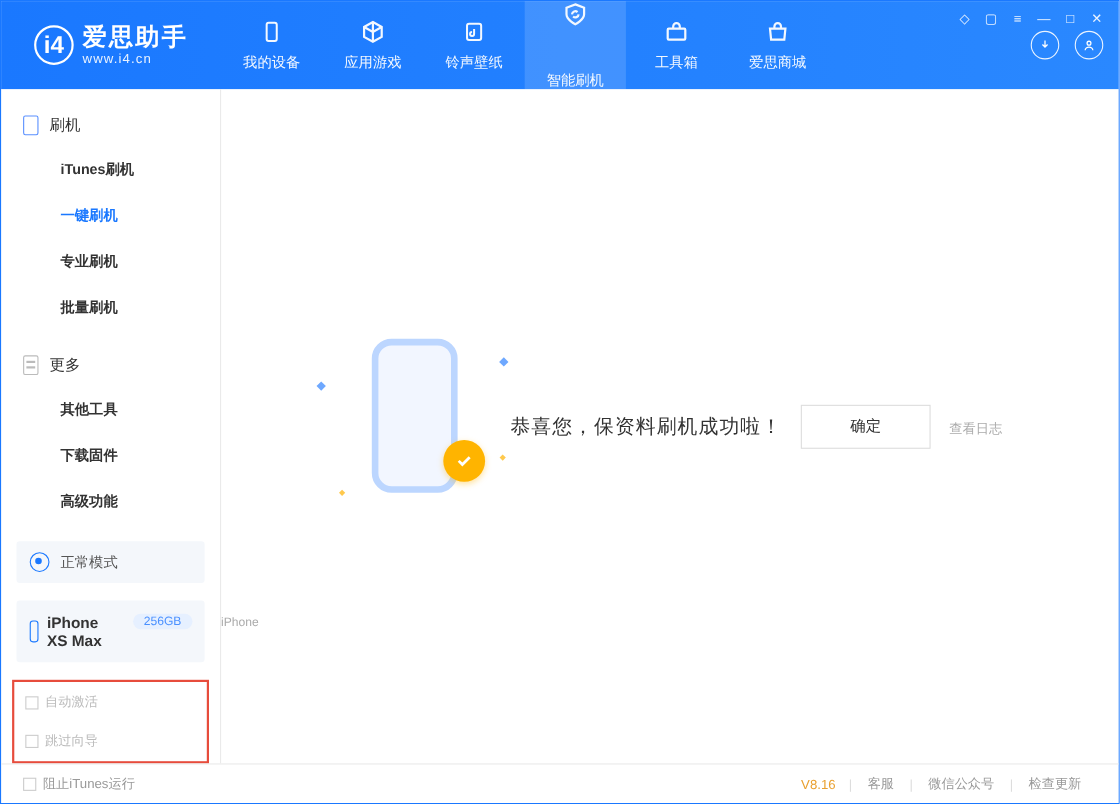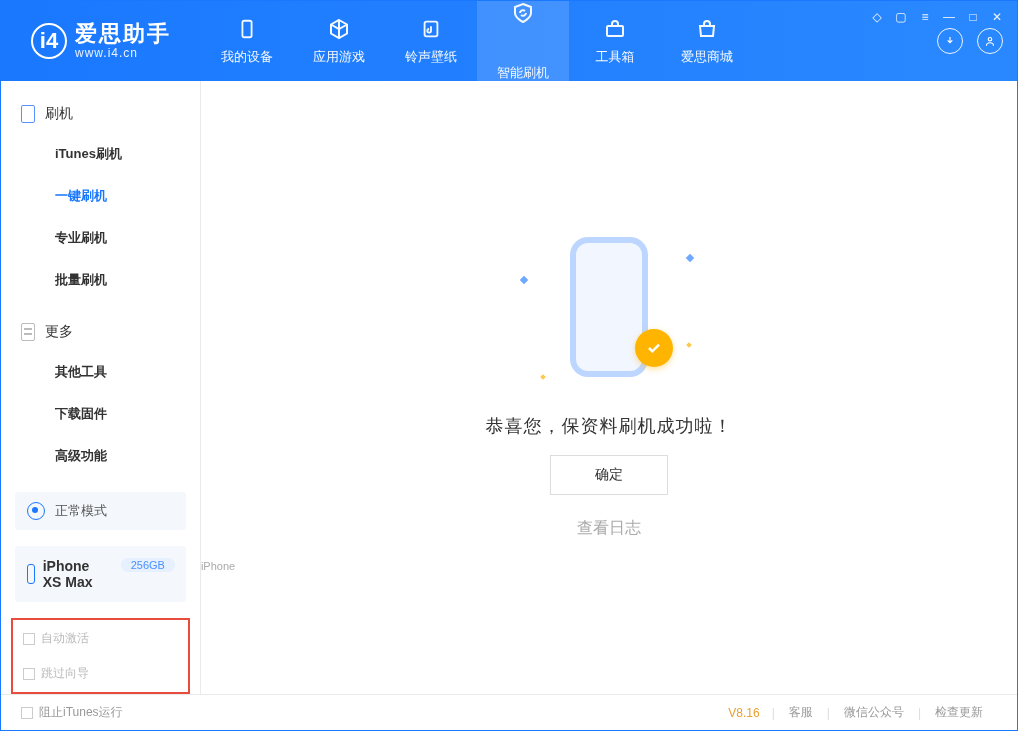--- a/index.html
+++ b/index.html
@@ -33,32 +33,32 @@
 .side-card.device { align-items: flex-start; gap: 4px; padding: 12px; }
 .side-card .dot-ic { width: 18px; height: 18px; border: 1.5px solid #1a78ff; border-radius: 50%; position: relative; }
 .side-card .dot-ic::after { content:""; position:absolute; width:6px; height:6px; background:#1a78ff; border-radius:50%; left:4px; top:4px; }
 .device-name { font-size: 14px; font-weight: 600; color: #333; display:flex; align-items:center; gap:8px; }
 .device-name .phone-ic { width:13px; height:20px; border:1.5px solid #1a78ff; border-radius:3px; }
 .badge { display:inline-block; background:#e6f0ff; color:#4a90ff; padding:1px 10px; border-radius:10px; font-size:11px; margin-left:22px; }
 .device-sub { font-size:11px; color:#aaa; margin-left:22px; margin-top:2px; }
 .side-check-row { border:2px solid #e74c3c; margin:8px 10px 0; padding:10px 10px; display:flex; gap:18px; font-size:12px; color:#bbb;flex-direction:column; }
 .chk { display:flex; align-items:center; gap:6px; }
 .chk .box { width:12px; height:12px; border:1px solid #ccc; }
-.main { flex:1; display:flex; flex-direction:column; align-items:center; justify-content:center; gap:17px; position:relative; }
+.main { flex:1; display:flex; flex-direction:row; align-items:center; justify-content:center; gap:17px; position:relative; }
 .illus { position:relative; width:140px; height:160px; }
 .phone-shape { position:absolute; left:50%; transform:translateX(-50%); width:78px; height:140px; border:6px solid #bcd6ff; border-radius:18px; background:#f2f6ff; top:0; }
 .check-circle { position:absolute; right:6px; bottom:30px; width:38px; height:38px; background:#ffb400; border-radius:50%; display:flex; align-items:center; justify-content:center; box-shadow:0 2px 6px rgba(255,180,0,.4); }
 .check-circle svg { width:20px; height:20px; }
 .spark { position:absolute; width:6px; height:6px; background:#6ea8ff; transform:rotate(45deg); }
 .spark.s1 { left:-18px; top:40px; } .spark.s2 { right:-14px; top:18px; }
 .spark.s3 { left:2px; bottom:18px; width:4px; height:4px; background:#ffc94d; }
 .spark.s4 { right:-12px; bottom:50px; width:4px; height:4px; background:#ffc94d; }
 .msg { font-size:18px; color:#333; letter-spacing:1px; }
 .btn { padding:10px 44px; border:1px solid #ddd; background:#fff; font-size:14px; color:#333; cursor:pointer; }
-.link { font-size:16px; color:#aaa; cursor:pointer; margin-top:6px; }
+.link { font-size:12px; color:#aaa; cursor:pointer; margin-top:6px; }
 .footer { height:36px; border-top:1px solid #eaeaea; display:flex; align-items:center; padding:0 20px; font-size:12px; color:#999; }
 .footer .chk { color:#999; }
 .footer .fsp { flex:1; }
 .footer .flink { color:#999; padding:0 14px; cursor:pointer; }
 .footer .sep { color:#ddd; }
 .ver { color:#e9a030; margin-right:12px; }
 </style>
 </head>
 <body>
 

